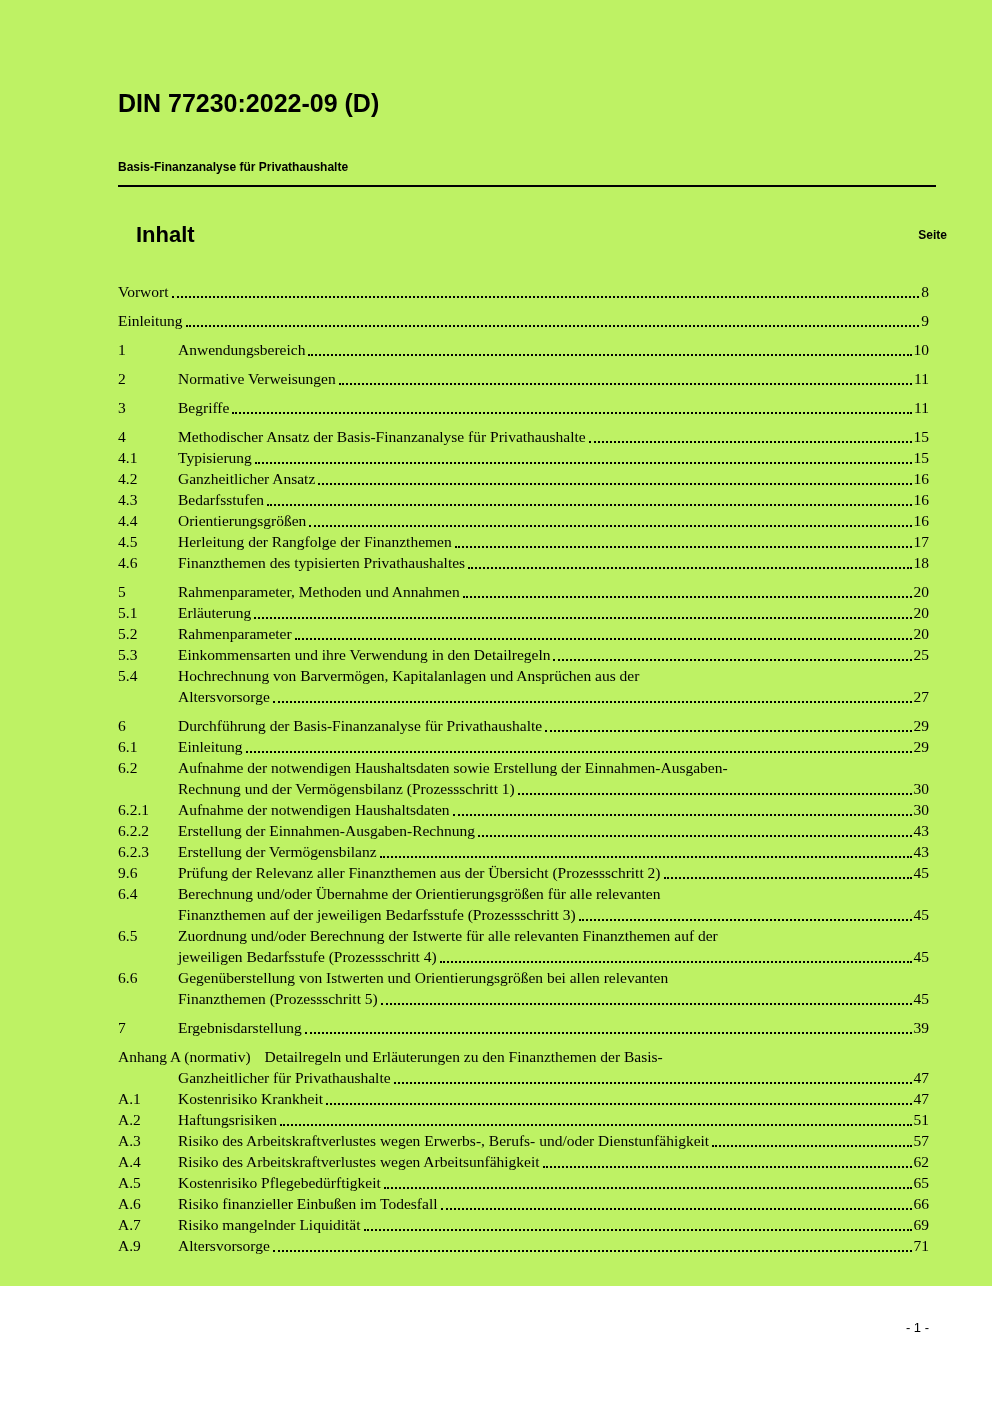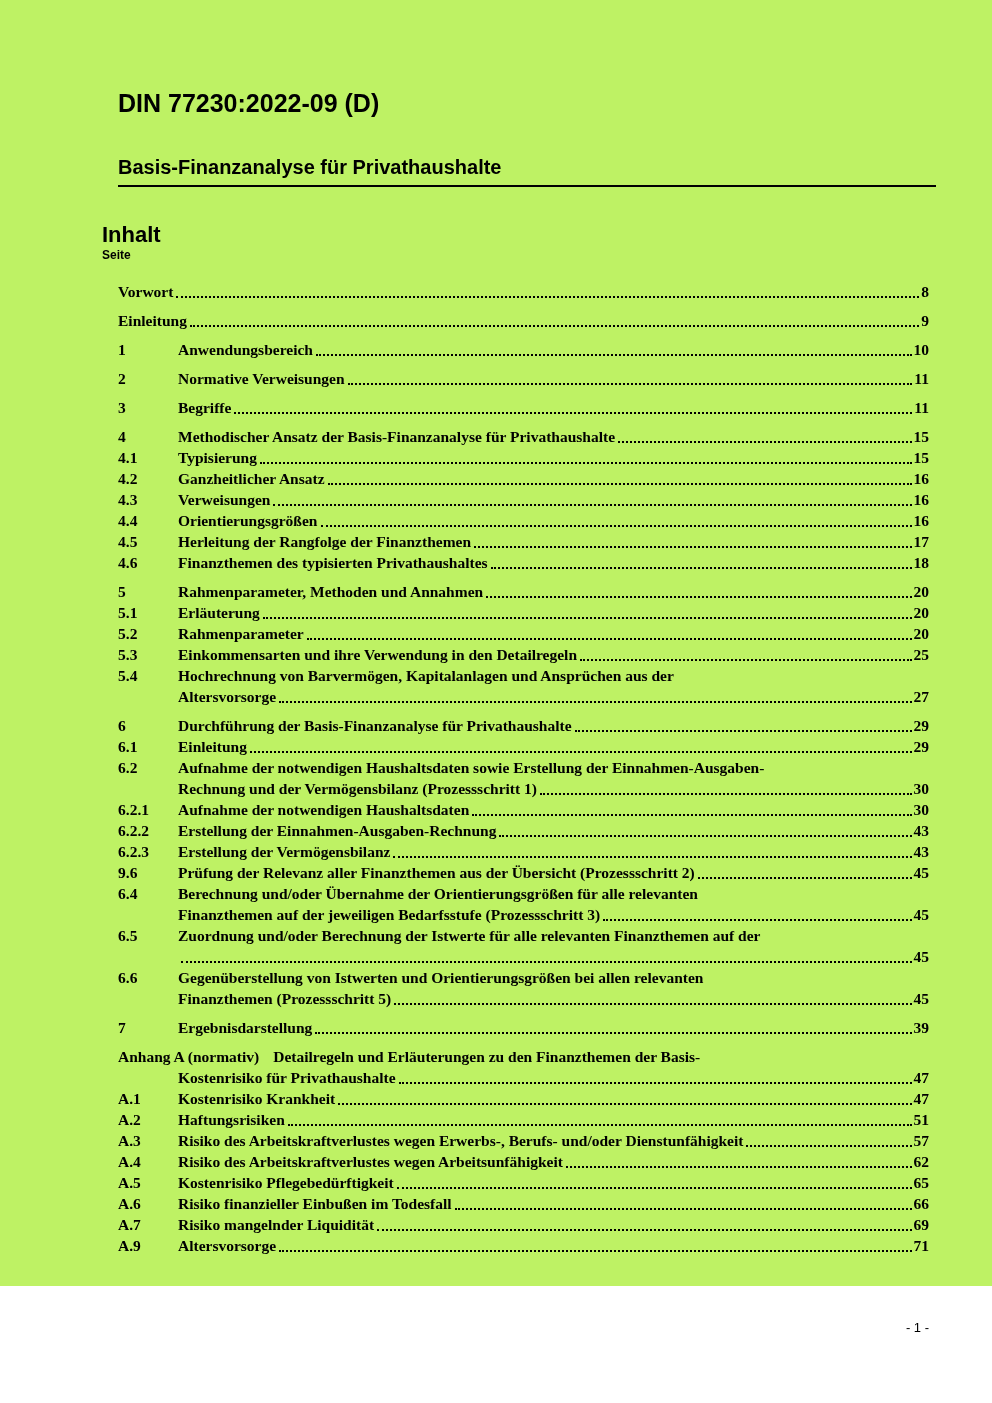--- a/index.html
+++ b/index.html
@@ -18,36 +18,36 @@
   }
   .doc-number {
     position: absolute; left: 118px; top: 88px;
     font-family: "Liberation Sans", sans-serif;
     font-weight: bold; font-size: 25px; line-height: 30px;
   }
   .doc-title {
     position: absolute; left: 118px; top: 156px;
     width: 818px;
     font-family: "Liberation Sans", sans-serif;
-    font-weight: bold; font-size: 20px; line-height: 23px;
+    font-weight: bold; font-size: 12px; line-height: 23px;
     border-bottom: 2px solid #000;
     padding-bottom: 6px;
   }
   .toc-heading-row {
-    position: absolute; left: 102px; top: 222px;
+    position: absolute; left: 136px; top: 222px;
     width: 811px;
-    display: flex; justify-content: space-between; align-items: flex-start;
-    font-family: "Liberation Sans", sans-serif; font-weight: bold; flex-direction: column;
+    display: flex; justify-content: space-between; align-items: center;
+    font-family: "Liberation Sans", sans-serif; font-weight: bold;
   }
   .inhalt { font-size: 22px; line-height: 26px; }
   .seite  { font-size: 12px; }
   .toc {
     position: absolute; left: 118px; top: 281px;
     width: 811px;
-    font-size: 15.5px; font-weight: bold; line-height: 21px;
+    font-size: 15.5px; font-weight: normal; line-height: 21px;
   }
   .toc-entry { display: flex; }
   .toc-entry.group-start { margin-top: 8px; }
   .toc-entry.wide { display: block; }
   .toc-num { flex: 0 0 60px; }
   .toc-body { flex: 1 1 auto; min-width: 0; }
   .toc-body-indent { margin-left: 60px; }
   .toc-textline { white-space: nowrap; }
   .toc-row { display: flex; }
   .toc-text { flex: 0 0 auto; white-space: nowrap; }
@@ -154,21 +154,21 @@
             <span class="toc-text">Ganzheitlicher Ansatz</span>
             <span class="leader"></span>
             <span class="toc-page">16</span>
           </div>
         </div>
       </div>
       <div class="toc-entry">
         <span class="toc-num">4.3</span>
         <div class="toc-body">
           <div class="toc-row">
-            <span class="toc-text">Verweisungen</span>
+            <span class="toc-text">Bedarfsstufen</span>
             <span class="leader"></span>
             <span class="toc-page">16</span>
           </div>
         </div>
       </div>
       <div class="toc-entry">
         <span class="toc-num">4.4</span>
         <div class="toc-body">
           <div class="toc-row">
             <span class="toc-text">Orientierungsgrößen</span>
@@ -328,20 +328,21 @@
             <span class="leader"></span>
             <span class="toc-page">45</span>
           </div>
         </div>
       </div>
       <div class="toc-entry">
         <span class="toc-num">6.5</span>
         <div class="toc-body">
           <div class="toc-textline">Zuordnung und/oder Berechnung der Istwerte für alle relevanten Finanzthemen auf der</div>
           <div class="toc-row">
+            <span class="toc-text">jeweiligen Bedarfsstufe (Prozessschritt 4)</span>
             <span class="leader"></span>
             <span class="toc-page">45</span>
           </div>
         </div>
       </div>
       <div class="toc-entry">
         <span class="toc-num">6.6</span>
         <div class="toc-body">
           <div class="toc-textline">Gegenüberstellung von Istwerten und Orientierungsgrößen bei allen relevanten</div>
           <div class="toc-row">
@@ -358,21 +359,21 @@
             <span class="toc-text">Ergebnisdarstellung</span>
             <span class="leader"></span>
             <span class="toc-page">39</span>
           </div>
         </div>
       </div>
       <div class="toc-entry group-start wide">
         <div class="toc-textline"><span class="num-inline">Anhang A (normativ)</span>Detailregeln und Erläuterungen zu den Finanzthemen der Basis-</div>
         <div class="toc-body-indent">
           <div class="toc-row">
-            <span class="toc-text">Kostenrisiko für Privathaushalte</span>
+            <span class="toc-text">Ganzheitlicher für Privathaushalte</span>
             <span class="leader"></span>
             <span class="toc-page">47</span>
           </div>
         </div>
       </div>
       <div class="toc-entry">
         <span class="toc-num">A.1</span>
         <div class="toc-body">
           <div class="toc-row">
             <span class="toc-text">Kostenrisiko Krankheit</span>

